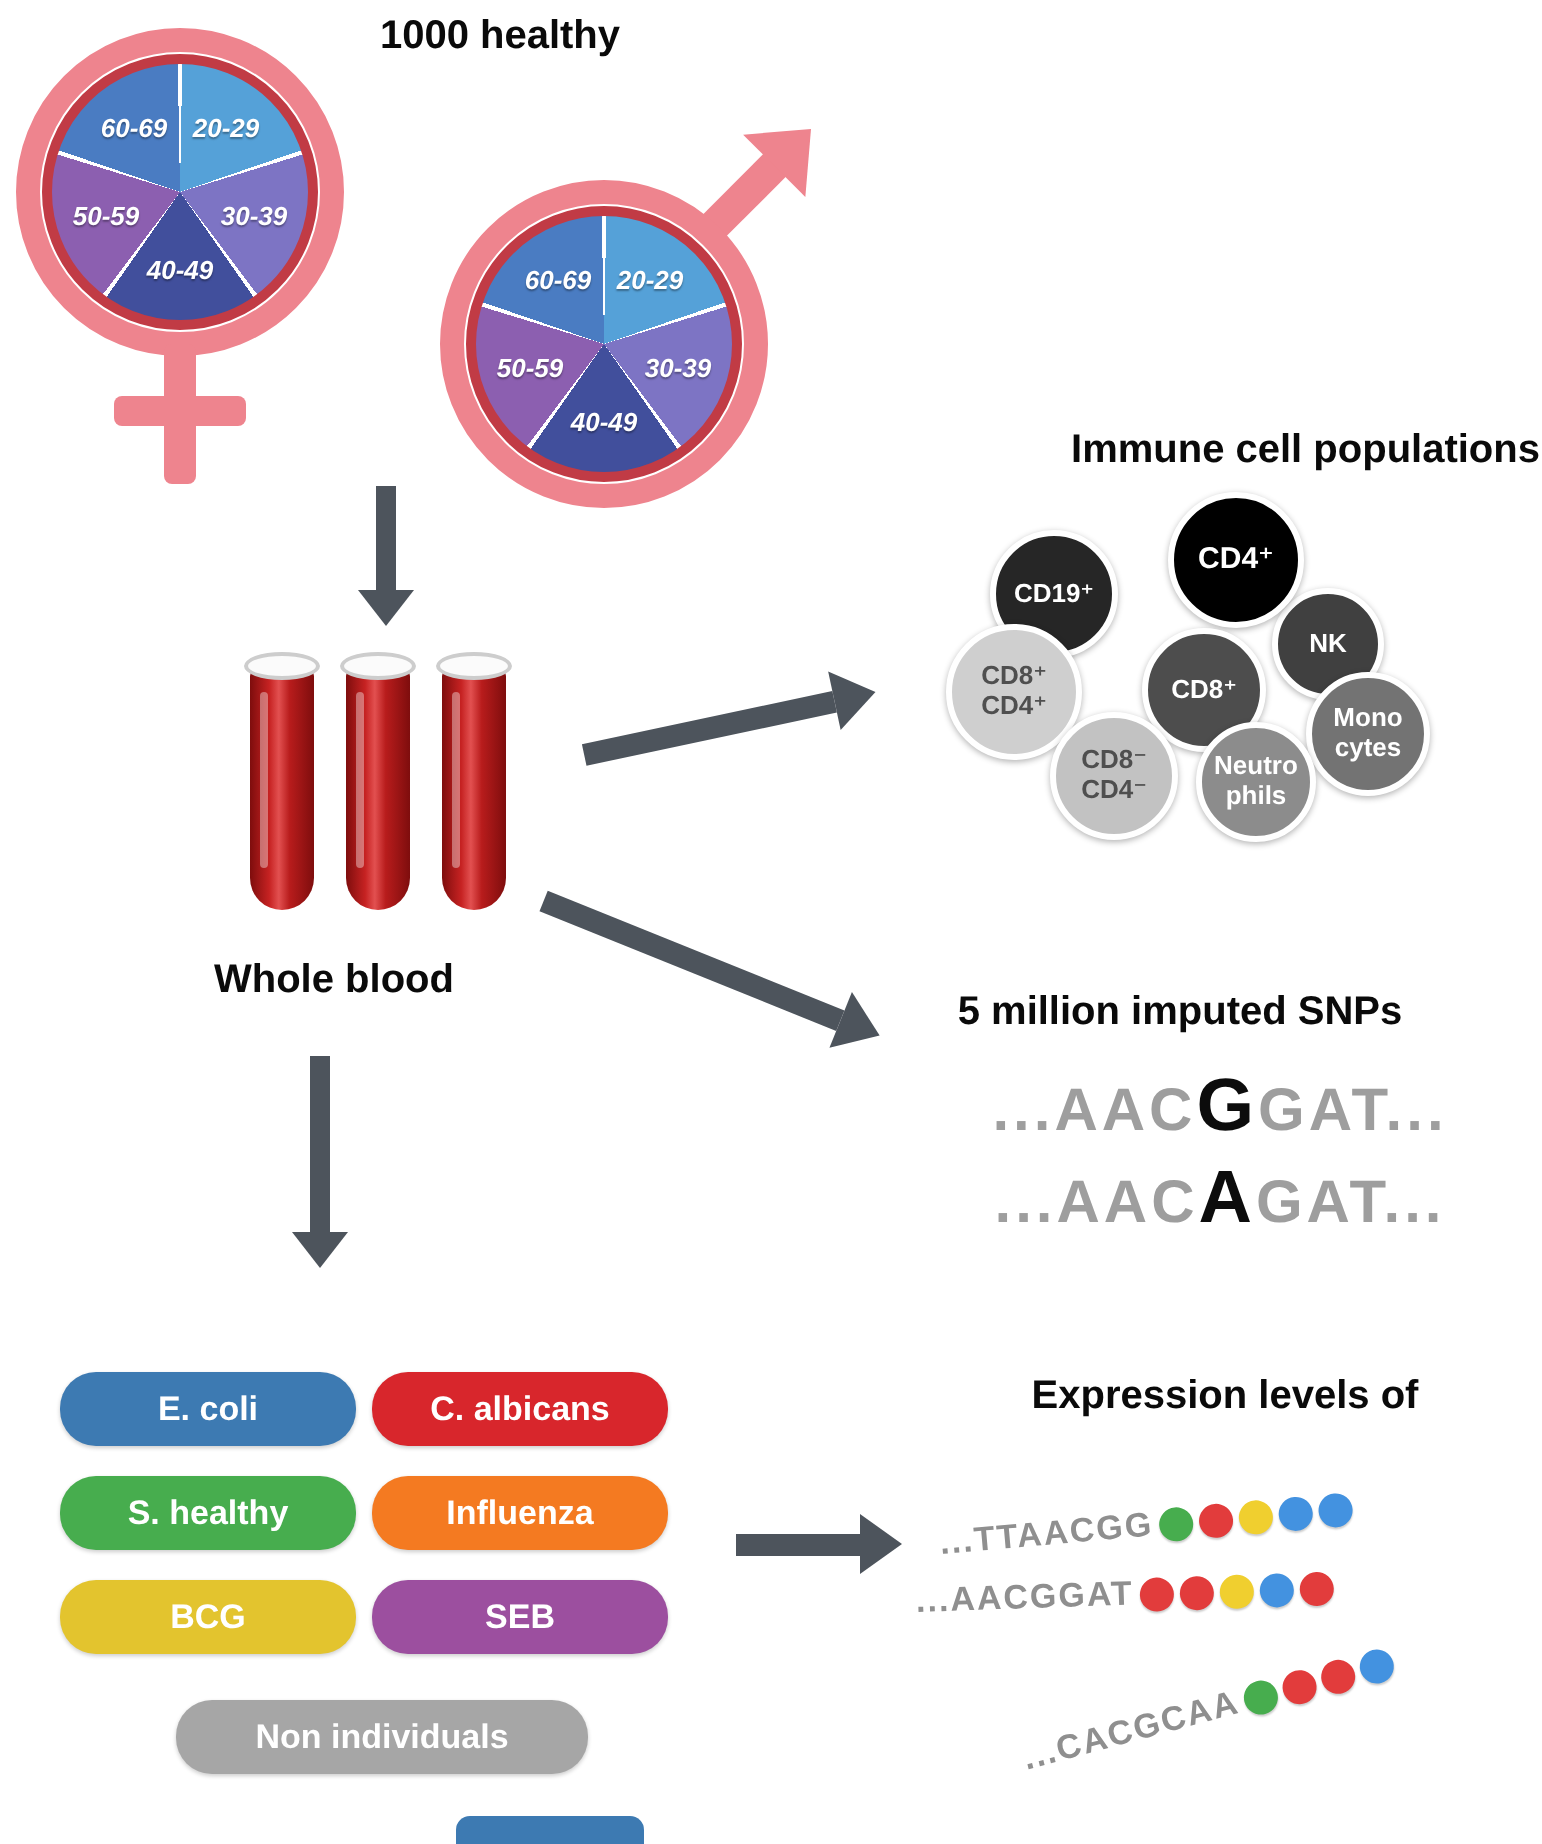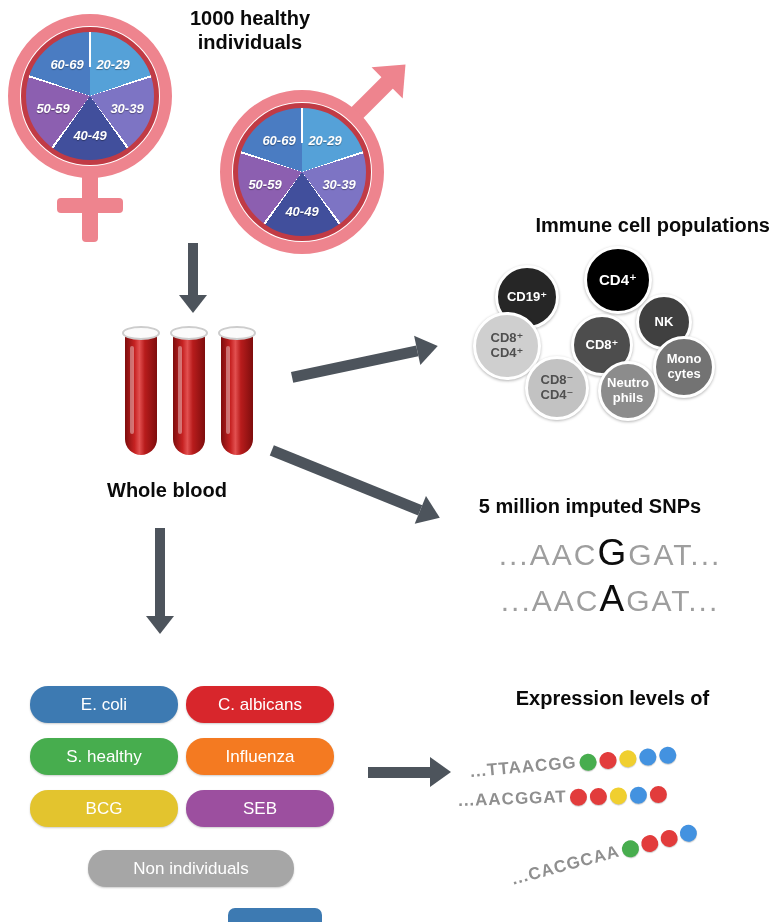--- a/index.html
+++ b/index.html
@@ -35,42 +35,41 @@
   .tube-shine { position:absolute; left:8px; top:20px; width:4px; height:88px; background:rgba(255,255,255,.38); border-radius:2px; }
 
   
   .cell { position:absolute; border-radius:50%; border:3px solid #fff; box-sizing:border-box;
     display:flex; flex-direction:column; align-items:center; justify-content:center;
     font-weight:bold; font-size:13px; line-height:1.15; box-shadow:0 1px 3px rgba(0,0,0,.3); text-align:center; }
   .light-txt { color:#ffffff; }
   .dark-txt { color:#4f4f4f; }
 
   
-  .snp-row { position:absolute; width:300px; text-align:center; font-weight:normal; font-size:30px; letter-spacing:2px; color:#9e9e9e; white-space:nowrap; }
+  .snp-row { position:absolute; width:300px; text-align:center; font-weight:bold; font-size:30px; letter-spacing:2px; color:#9e9e9e; white-space:nowrap; }
   .snp-var { color:#0c0c0c; font-size:37px; }
 
   
-  .pill { position:absolute; width:148px; height:37px; border-radius:18px; color:#fff; font-weight:normal; font-size:17px;
+  .pill { position:absolute; width:148px; height:37px; border-radius:18px; color:#fff; font-weight:bold; font-size:17px;
     display:flex; align-items:center; justify-content:center; box-shadow:0 1px 2px rgba(0,0,0,.2); }
 
   
   .gene-row { position:absolute; display:flex; align-items:center; gap:3px; transform-origin:left center;
     font-weight:bold; font-size:17px; color:#8f8f8f; letter-spacing:1px; white-space:nowrap; }
   .dot { width:17px; height:17px; border-radius:50%; flex:0 0 auto; box-shadow:0 1px 1px rgba(0,0,0,.2); }
 
   .cropped-bar { position:absolute; left:228px; top:908px; width:94px; height:14px; border-radius:7px 7px 0 0; }
 </style>
 </head>
 <body>
 
 <div class="canvas">
 
   <div class="sec-title" style="left:150px; top:6px; width:200px;">
     <div>1000 healthy</div>
-    <div>individuals</div>
   </div>
 
   <div>
     <div class="ring" style="left:8px; top:14px;"></div>
     <div class="cross-bar" style="left:82px; top:172px; width:16px; height:70px;"></div>
     <div class="cross-bar" style="left:57px; top:198px; width:66px; height:15px;"></div>
     <div class="pie" style="left: 21px; top: 27px; background: conic-gradient(rgb(255, 255, 255) 0deg, rgb(255, 255, 255) 1deg, rgb(85, 161, 216) 1deg, rgb(85, 161, 216) 71deg, rgb(255, 255, 255) 71deg, rgb(255, 255, 255) 72deg, rgb(255, 255, 255) 72deg, rgb(255, 255, 255) 73deg, rgb(125, 116, 196) 73deg, rgb(125, 116, 196) 143deg, rgb(255, 255, 255) 143deg, rgb(255, 255, 255) 144deg, rgb(255, 255, 255) 144deg, rgb(255, 255, 255) 145deg, rgb(65, 79, 156) 145deg, rgb(65, 79, 156) 215deg, rgb(255, 255, 255) 215deg, rgb(255, 255, 255) 216deg, rgb(255, 255, 255) 216deg, rgb(255, 255, 255) 217deg, rgb(140, 95, 176) 217deg, rgb(140, 95, 176) 287deg, rgb(255, 255, 255) 287deg, rgb(255, 255, 255) 288deg, rgb(255, 255, 255) 288deg, rgb(255, 255, 255) 289deg, rgb(74, 124, 194) 289deg, rgb(74, 124, 194) 359deg, rgb(255, 255, 255) 359deg, rgb(255, 255, 255) 360deg);">
       <span class="pie-label" style="left:87px; top:32px;">20-29</span>
       <span class="pie-label" style="left:101px; top:76px;">30-39</span>
       <span class="pie-label" style="left:64px; top:103px;">40-49</span>

